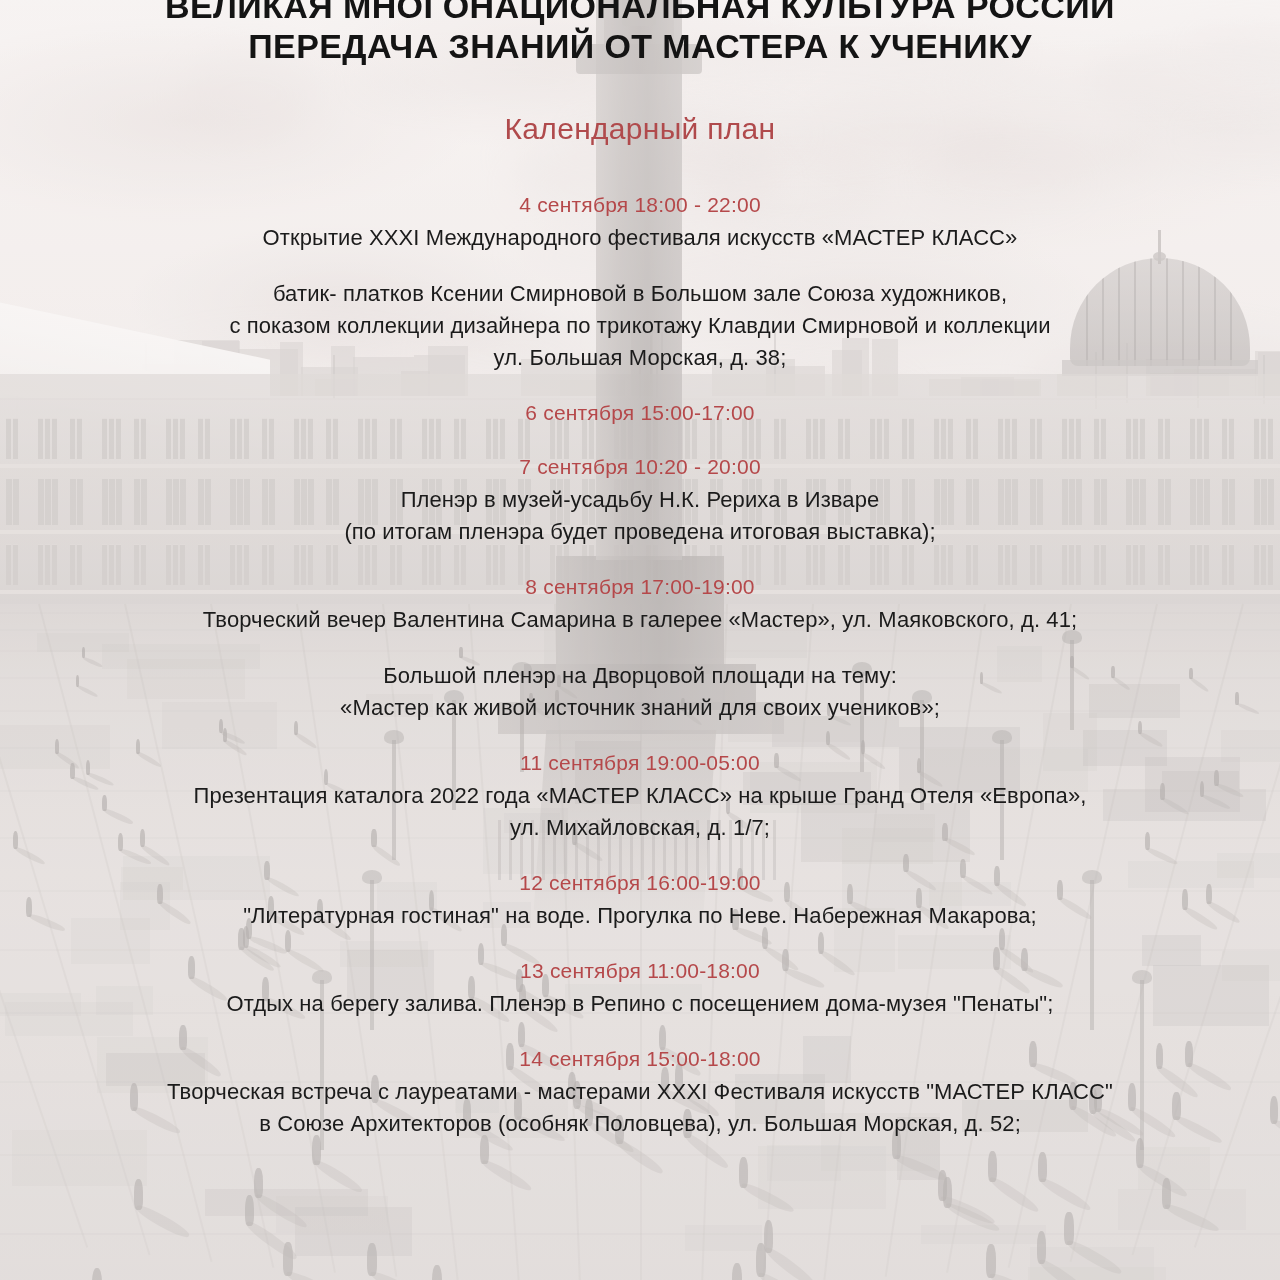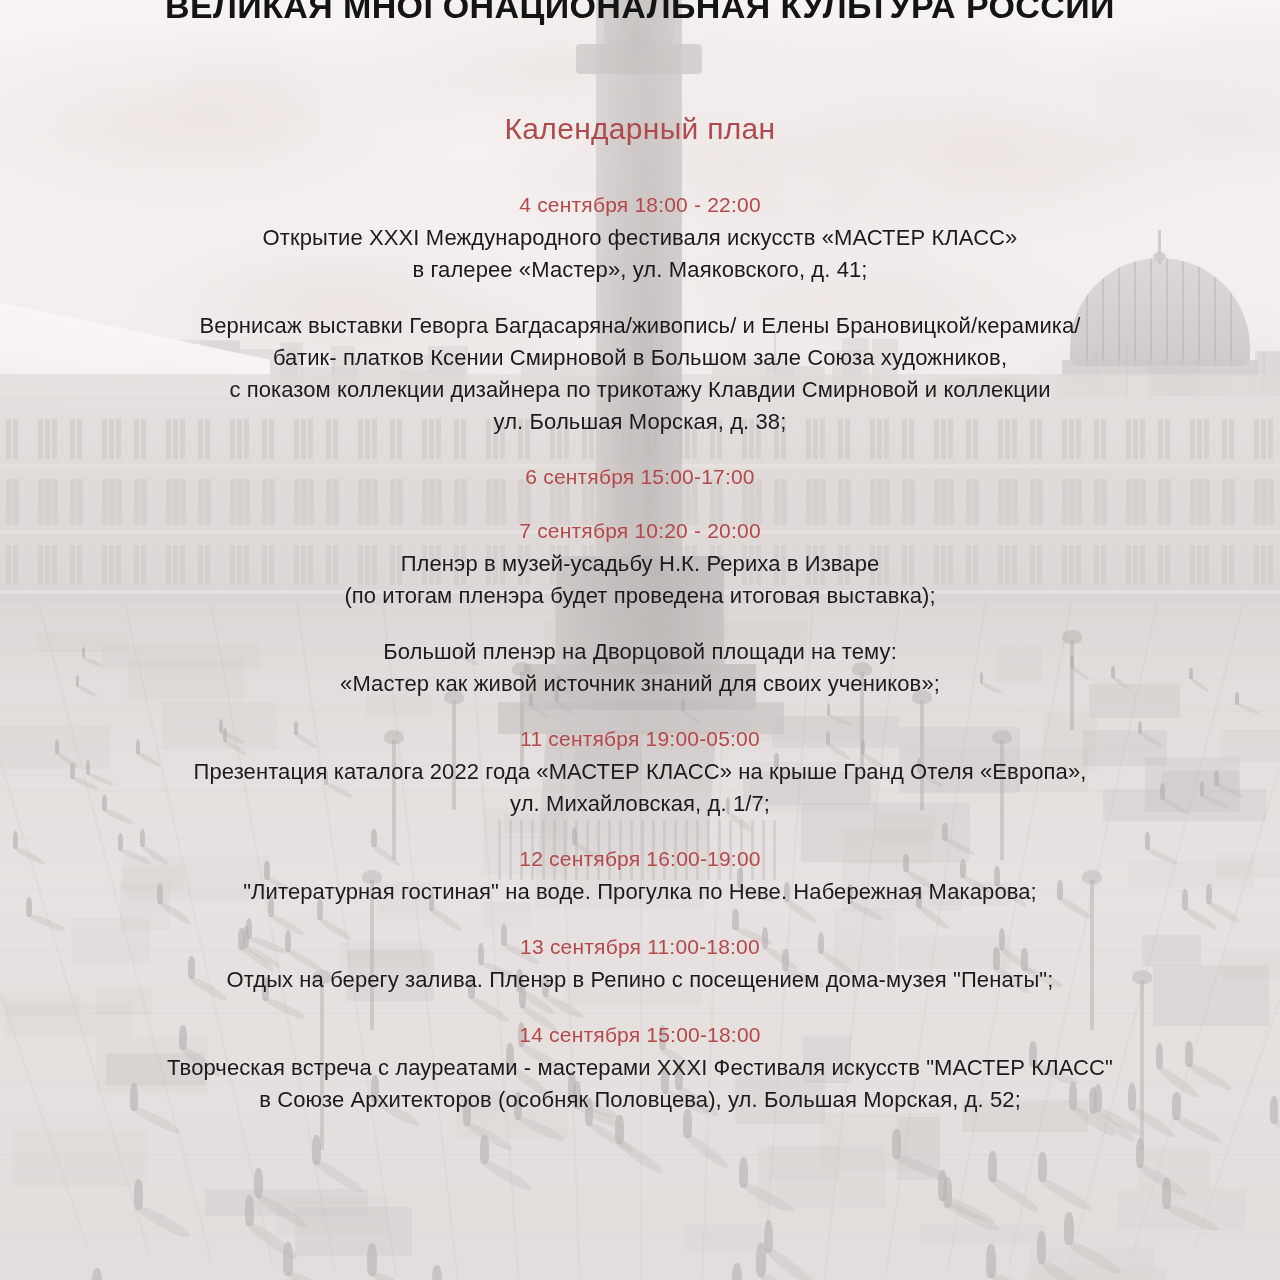--- a/index.html
+++ b/index.html
@@ -949,51 +949,54 @@
       </div>
 
     <div class="wash"></div>
     <div class="warmwash"></div>
   </div>
 
   <div class="content">
 
     <div class="titles">
       <div class="title-line">ВЕЛИКАЯ МНОГОНАЦИОНАЛЬНАЯ КУЛЬТУРА РОССИИ</div>
+      <div class="title-line">ПЕРЕДАЧА ЗНАНИЙ ОТ МАСТЕРА К УЧЕНИКУ</div>
     </div>
 
     <div class="plan-heading">Календарный план</div>
 
     <div class="schedule" id="schedule">
         <div class="event">
           <div class="event-date">4 сентября 18:00 - 22:00</div>
           <div class="event-lines">
             <div class="event-line">Открытие XXXI Международного фестиваля искусств «МАСТЕР КЛАСС»</div>
-            <div class="event-line">в галерее «Мастер», ул. Маяковского, д. 41;</div>
           </div>
         </div>
         <div class="event">
           <div class="event-lines">
-            <div class="event-line">Вернисаж выставки Геворга Багдасаряна/живопись/ и Елены Брановицкой/керамика/</div>
             <div class="event-line">батик- платков Ксении Смирновой в Большом зале Союза художников,</div>
             <div class="event-line">с показом коллекции дизайнера по трикотажу Клавдии Смирновой и коллекции</div>
             <div class="event-line">ул. Большая Морская, д. 38;</div>
           </div>
         </div>
         <div class="event">
           <div class="event-date">6 сентября 15:00-17:00</div>
         </div>
         <div class="event">
           <div class="event-date">7 сентября 10:20 - 20:00</div>
           <div class="event-lines">
             <div class="event-line">Пленэр в музей-усадьбу Н.К. Рериха в Изваре</div>
             <div class="event-line">(по итогам пленэра будет проведена итоговая выставка);</div>
           </div>
         </div>
         <div class="event">
+          <div class="event-date">8 сентября 17:00-19:00</div>
+          <div class="event-lines">
+            <div class="event-line">Творческий вечер Валентина Самарина в галерее «Мастер», ул. Маяковского, д. 41;</div>
+          </div>
         </div>
         <div class="event">
           <div class="event-lines">
             <div class="event-line">Большой пленэр на Дворцовой площади на тему:</div>
             <div class="event-line">«Мастер как живой источник знаний для своих учеников»;</div>
           </div>
         </div>
         <div class="event">
           <div class="event-date">11 сентября 19:00-05:00</div>
           <div class="event-lines">

